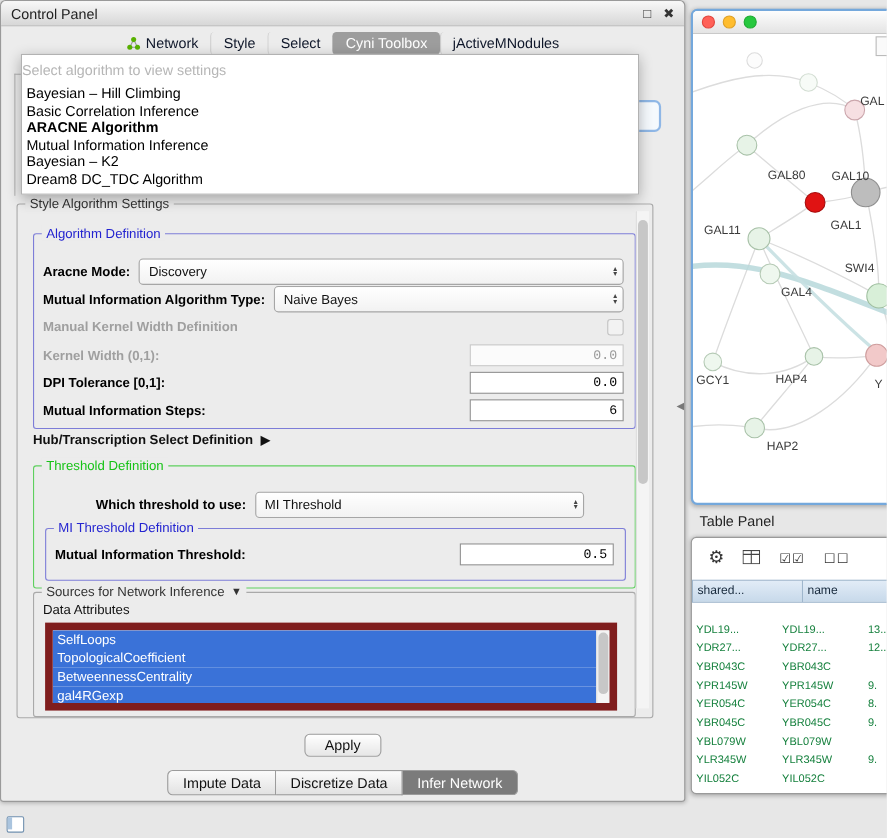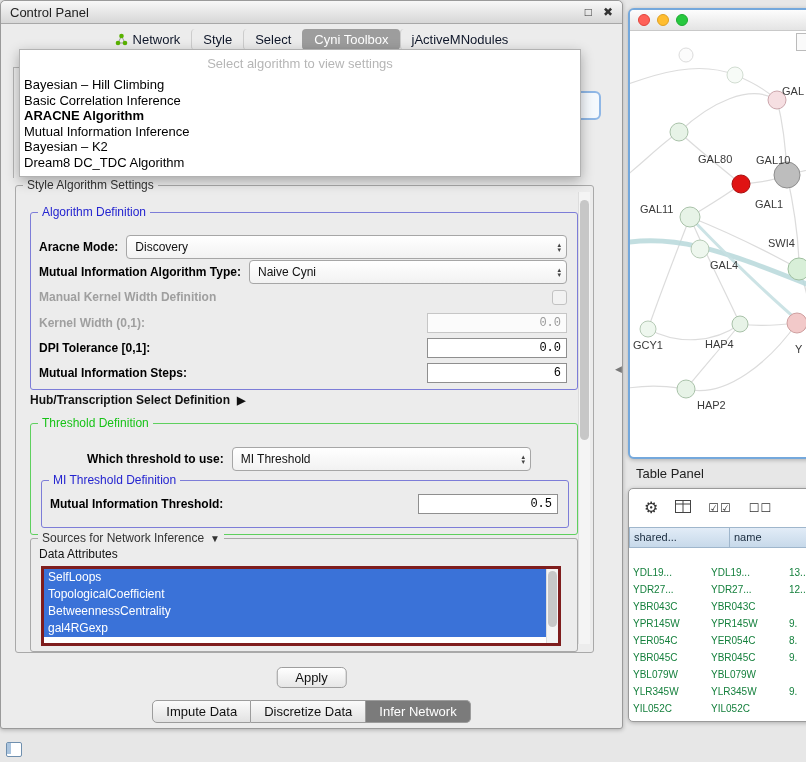--- a/index.html
+++ b/index.html
@@ -15,21 +15,21 @@
   #top-tabs{position:absolute;top:28px;left:0;right:0;display:flex;justify-content:center;align-items:center;font-size:13px}
   .tab{display:flex;align-items:center;gap:5px;padding:3px 11px;border-radius:4px;color:#0f172a}
   .tab + .tab{border-left:1px solid #cccccc}
   .tab.sel{background:#9d9d9d;color:#fff;border-left-color:transparent}
   
   #bg-frag{position:absolute;left:12px;top:66px;width:10px;height:110px;border-left:1px solid #b5b5b5;border-top:1px solid #b5b5b5}
   #bg-focus-btn{position:absolute;left:574px;top:90px;width:22px;height:25px;background:#f5f9fd;border:2px solid #8fb7e6;border-radius:6px;z-index:5}
   
   #algo-popup{position:absolute;left:18px;top:48px;width:560px;background:#fff;border:1px solid #b2b2b2;
               box-shadow:0 4px 12px rgba(0,0,0,.3);z-index:50;padding:3px 0 6px 0}
-  #algo-placeholder{color:#b6b6b6;text-align:center;font-size:13px;padding:3px 0 6px}
+  #algo-placeholder{color:#b6b6b6;text-align:left;font-size:13px;padding:3px 0 6px}
   .opt{font-size:13px;line-height:15.5px;padding:0 4px;color:#000;white-space:nowrap}
   .opt.bold{font-weight:bold}
   
   .group{position:absolute;border:1px solid #a9a9a9;border-radius:3px}
   .gtitle{position:absolute;top:-8px;left:7px;background:#ececec;padding:0 4px;font-size:12px;color:#333;white-space:nowrap}
   .group.blue{border-color:#7d7dd8}.group.blue>.gtitle{color:#2424d0}
   .group.green{border-color:#5ed05e}.group.green>.gtitle{color:#17c317}
   #settings-group{left:14px;top:184px;width:577px;height:466px}
   #algdef-group{left:14px;top:26px;width:546px;height:176px}
   .row{position:absolute;left:8px;right:10px;height:22px;display:flex;align-items:center;gap:8px}
@@ -43,21 +43,21 @@
          text-align:right;padding:0 5px;font-family:Liberation Mono, monospace;box-sizing:border-box}
   .field:disabled{color:#9a9a9a;border-color:#c6c6c6;background:#fbfbfb}
   .cbox{width:13px;height:13px;margin-left:auto;border:1px solid #c2c2c2;border-radius:3px;background:#f2f2f2}
   #hub-row{position:absolute;left:14px;top:207px;font-size:12px;font-weight:bold;display:flex;align-items:center;gap:7px}
   #hub-row .arr{font-size:11px}
   #threshold-group{left:14px;top:237px;width:546px;height:110px}
   #mi-group{left:10px;top:56px;width:526px;height:46px}
   #sources-group{left:14px;top:352px;width:546px;height:112px}
   #sources-title{display:flex;gap:6px;align-items:center}
   #data-attr-label{position:absolute;left:8px;top:8px;font-size:12px;font-weight:normal}
-  #attr-list{position:absolute;left:10px;right:16px;top:27px;bottom:5px;background:#fff;border:3px solid #7f1d1d;overflow:hidden}
+  #attr-list{position:absolute;left:10px;right:16px;top:27px;bottom:5px;background:#fff;border:7px solid #7f1d1d;overflow:hidden}
   .attr{height:17px;line-height:17px;font-size:12px;color:#fff;background:#3a72d8;padding-left:4px;
         margin-right:12px;white-space:nowrap}
   .vscroll{position:absolute;width:11px;background:#f4f4f4;border-left:1px solid #ddd}
   .vthumb{position:absolute;left:1px;right:1px;background:#c7c7c7;border-radius:5px}
   #settings-scroll{right:3px;top:6px;height:452px}
   #list-scroll{right:0;top:0;bottom:0;width:11px}
   #apply-btn{position:absolute;left:50%;top:666px;transform:translateX(-50%);
              padding:2px 18px;font-size:13px;background:linear-gradient(#ffffff,#e6e6e6);
              border:1px solid #9e9e9e;border-radius:5px;color:#111}
   #bottom-tabs{position:absolute;top:699px;left:0;right:0;display:flex;justify-content:center;font-size:13px}
@@ -159,21 +159,21 @@
           <span class="combo-arrows">
               <i>▴</i>
               <i>▾</i>
             </span>
         </div>
       </div>
 
       <div class="row" style="top:48px">
         <span class="flabel">Mutual Information Algorithm Type:</span>
         <div class="combo">
-          <span>Naive Cyni</span>
+          <span>Naive Bayes</span>
           <span class="combo-arrows">
               <i>▴</i>
               <i>▾</i>
             </span>
         </div>
       </div>
 
       <div class="row" style="top:73px">
         <span class="flabel dis">Manual Kernel Width Definition</span>
         <span class="cbox"></span>

